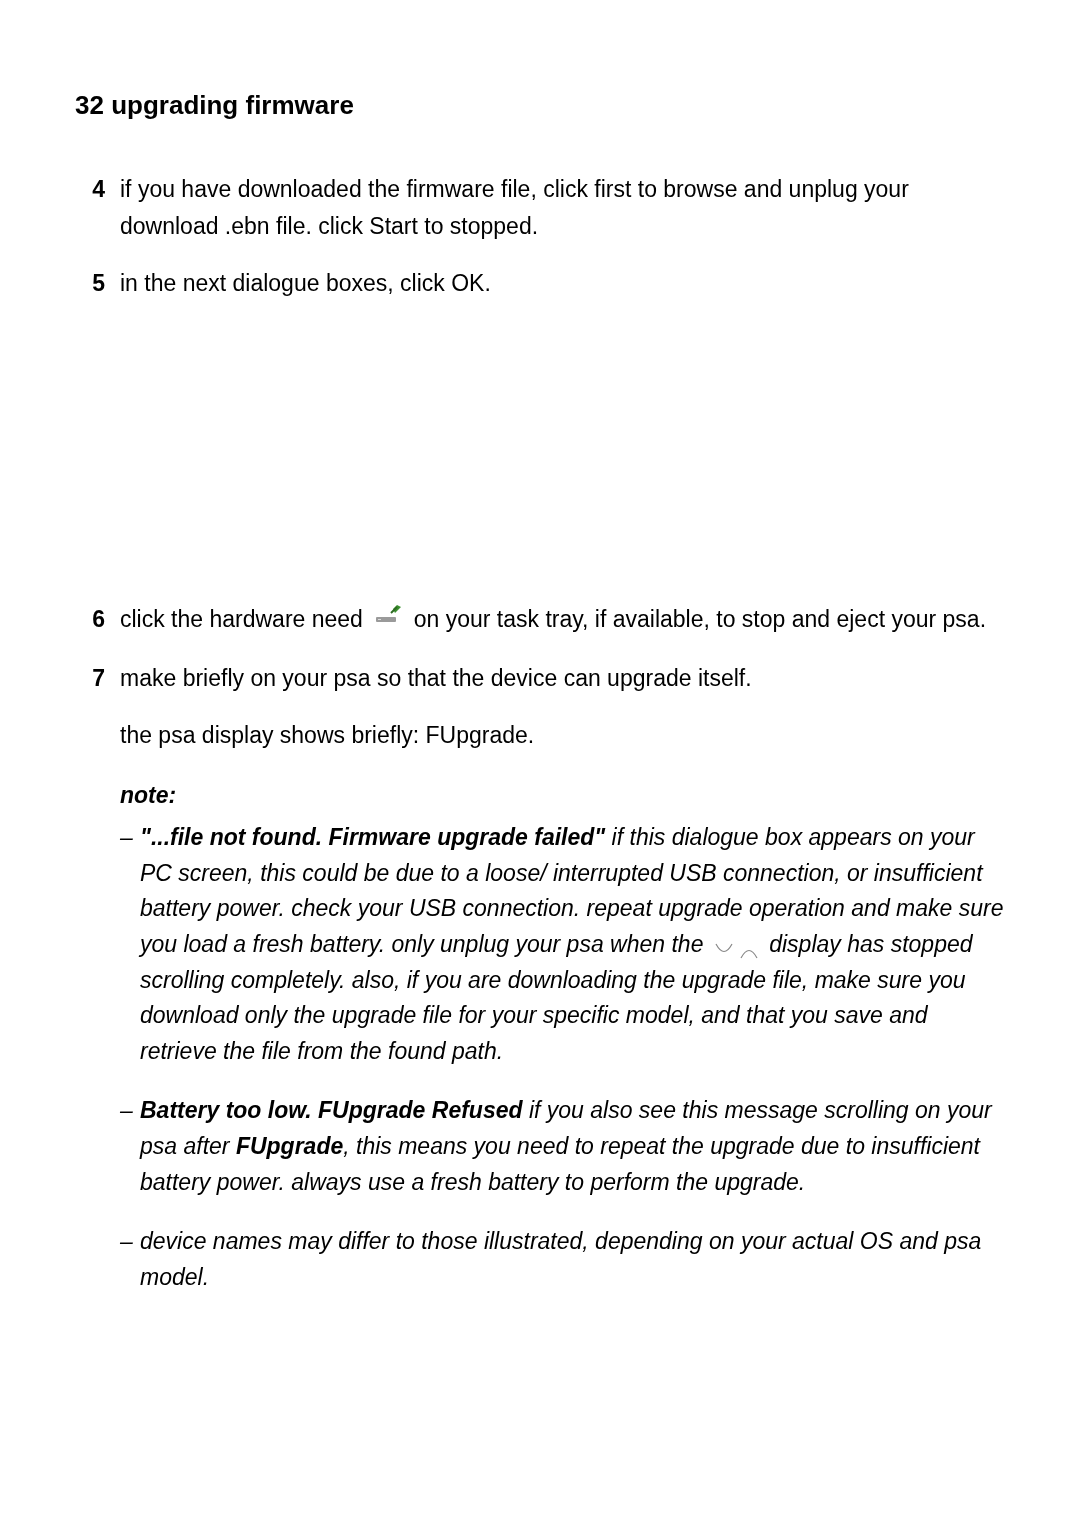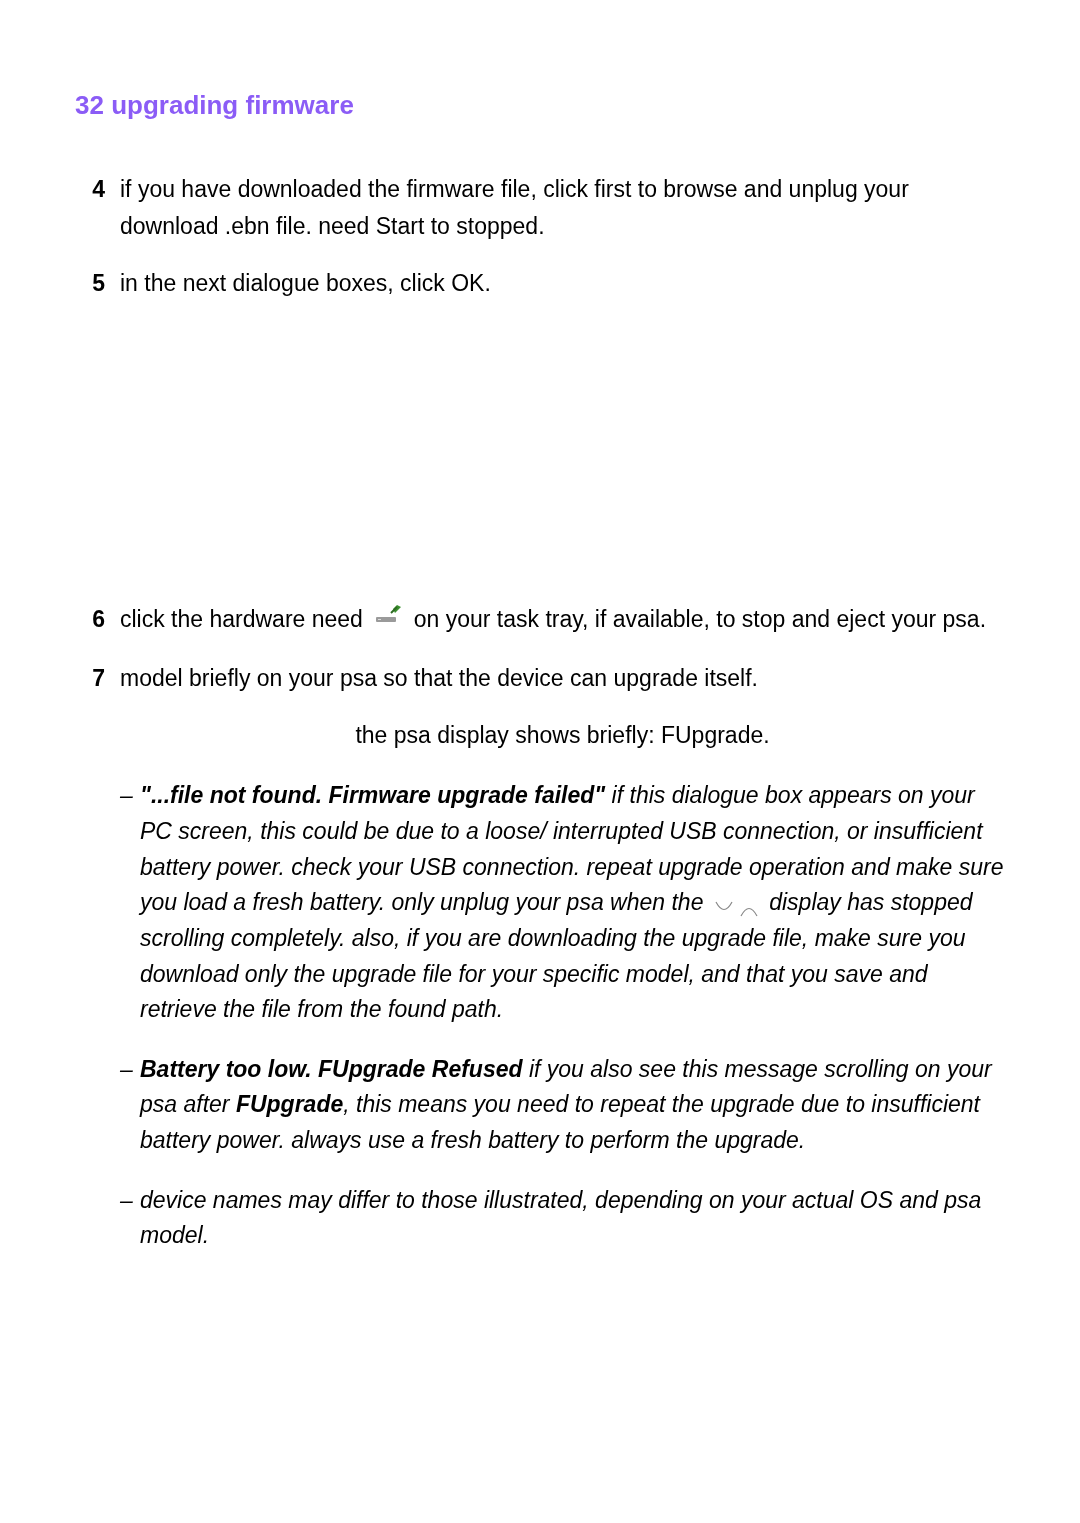--- a/index.html
+++ b/index.html
@@ -9,21 +9,21 @@
     }
     body {
       font-family: Arial, Helvetica, sans-serif;
       background: #ffffff;
       width: 1080px;
       height: 1523px;
       padding: 90px 75px 0 75px;
       color: #000000;
     }
     .header {
-      color: #8b5cf6;
+      color: #000000;
       font-size: 26px;
       font-weight: bold;
       margin-bottom: 50px;
     }
     .step {
       display: flex;
       margin-bottom: 20px;
       font-size: 23px;
       line-height: 1.6;
     }
@@ -80,39 +80,38 @@
     .bold-italic {
       font-weight: bold;
       font-style: italic;
     }
     .step-extra {
       margin-left: 45px;
       font-size: 23px;
       line-height: 1.6;
       margin-top: 18px;
       margin-bottom: 18px;
-      text-align: center;
     }
     .gap-note {
       height: 18px;
     }
   </style>
 </head>
 <body>
 
 <div class="header">
   <span>32</span>
   <span> </span>
   <span>upgrading firmware</span>
 </div>
 
 <div class="step">
   <div class="step-num">4</div>
   <div class="step-body">
-    <span>if you have downloaded the firmware file, click </span><span>     </span><span> first to browse and unplug your download </span><span class="bold">.ebn</span><span> file. need </span><span class="bold">Start</span><span> to stopped.</span>
+    <span>if you have downloaded the firmware file, click </span><span>     </span><span> first to browse and unplug your download </span><span class="bold">.ebn</span><span> file. click </span><span class="bold">Start</span><span> to stopped.</span>
   </div>
 </div>
 
 <div class="step">
   <div class="step-num">5</div>
   <div class="step-body">
     <span>in the next dialogue boxes, click </span><span class="bold">OK</span><span>.</span>
   </div>
 </div>
 
@@ -130,29 +129,30 @@
         <path d="M 18 10 L 24 4" stroke="#2d6b22" stroke-width="2"></path>
       </svg>
     </span>
     <span> on your task tray, if available, to stop and eject your psa.</span>
   </div>
 </div>
 
 <div class="step">
   <div class="step-num">7</div>
   <div class="step-body">
-    <span>model </span><span>     </span><span> briefly on your psa so that the device can upgrade itself.</span>
+    <span>make </span><span>     </span><span> briefly on your psa so that the device can upgrade itself.</span>
   </div>
 </div>
 
 <div class="step-extra">
   <span>the psa display shows briefly: </span><span class="bold">FUpgrade</span><span>.</span>
 </div>
 
 <div class="note-block">
+  <div class="note-label">note:</div>
 
   <div class="note-item">
     <div class="dash">–</div>
     <div class="note-body">
       <span class="bold-italic">"...file not found. Firmware upgrade failed"</span><span> if this dialogue box appears on your PC screen, this could be due to a loose/ interrupted USB connection, or insufficient battery power. check your USB connection. repeat upgrade operation and make sure you load a fresh battery. only unplug your psa when the </span><span class="display-icon"><svg width="45" height="20" viewBox="0 0 45 20">
             <path d="M 2 3 Q 10 18 18 3" fill="none" stroke="#888" stroke-width="1.2"></path>
             <path d="M 27 17 Q 35 2 43 17" fill="none" stroke="#888" stroke-width="1.2"></path>
           </svg></span><span> display has stopped scrolling completely. also, if you are downloading the upgrade file, make sure you download only the upgrade file for your specific model, and that you save and retrieve the file from the found path.</span>
     </div>
   </div>

